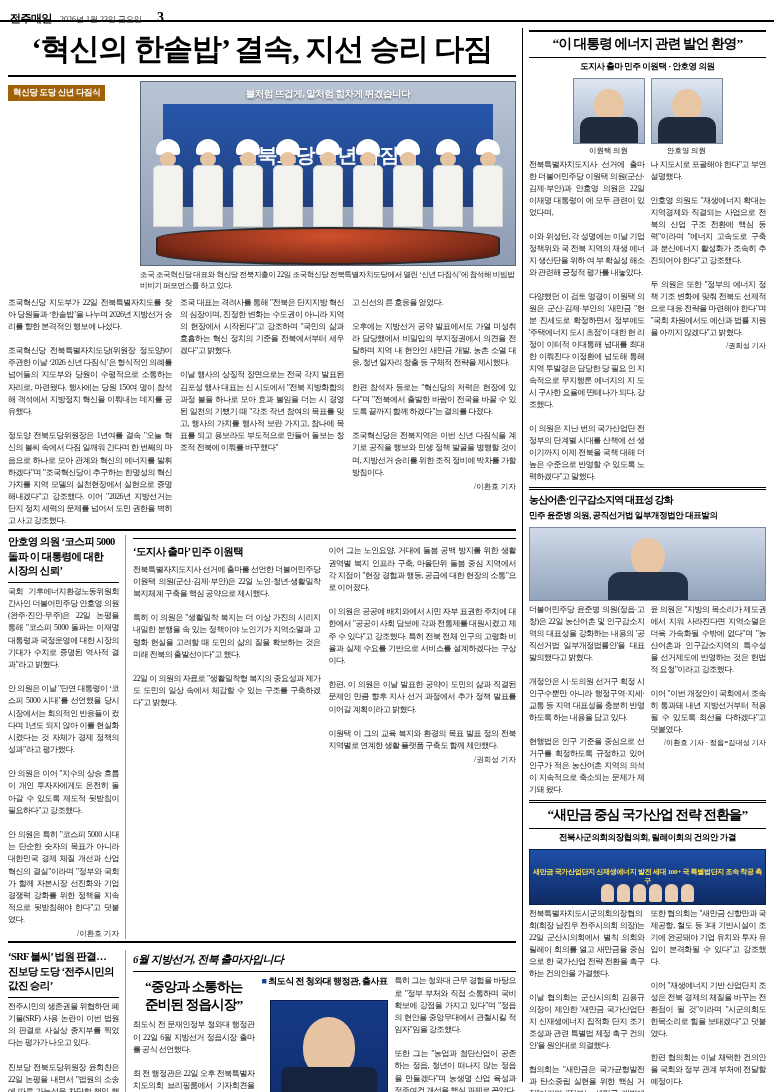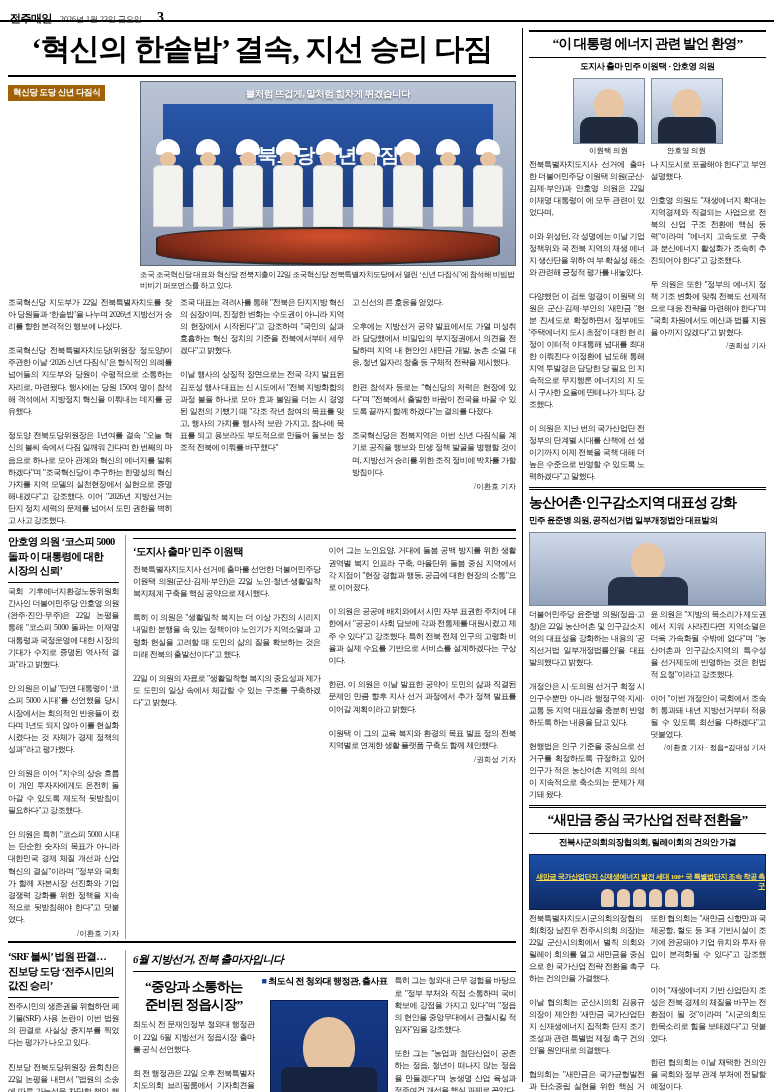--- a/index.html
+++ b/index.html
@@ -222,22 +222,22 @@
     position: absolute; left: 50%; transform: translateX(-50%); bottom: 0;
     width: 80px; height: 28px; background: #243146; border-radius: 12px 12px 0 0;
   }
   .banner-photo {
     width: 100%; height: 56px; margin: 4px 0 3px;
     background: linear-gradient(#1d4fa8, #0f2a63);
     border: 1px solid #0c2050; position: relative; overflow: hidden;
     display:flex; align-items:center; justify-content:center;
   }
   .banner-photo .bp-text {
-    color: #ffe24a; font-size: 7px; font-weight: bold; text-align: right;
-    letter-spacing: -0.3px; line-height: 1.3; text-decoration: underline;
+    color: #ffe24a; font-size: 7px; font-weight: bold; text-align: center;
+    letter-spacing: -0.3px; line-height: 1.3;
   }
   .banner-photo .bp-row {
     position:absolute; bottom:2px; left:0; right:0; display:flex; justify-content:center; gap:3px;
   }
   .banner-photo .bp-row span {
     width: 13px; height: 18px; background: #e9cdb0; border-radius: 6px 6px 2px 2px; display:block;
   }
   .right-byline { font-size: 7.2px; text-align: right; margin-top: 2px; }
 </style>
 </head>
@@ -476,21 +476,21 @@
 
 안호영 의원도 "재생에너지 확대는 지역경제와 직결되는 사업으로 전북의 산업 구조 전환에 핵심 동력"이라며 "에너지 고속도로 구축과 분산에너지 활성화가 조속히 추진되어야 한다"고 강조했다.
 
 두 의원은 또한 "정부의 에너지 정책 기조 변화에 맞춰 전북도 선제적으로 대응 전략을 마련해야 한다"며 "국회 차원에서도 예산과 법률 지원을 아끼지 않겠다"고 밝혔다.</div>
           <div class="right-byline">/권희성 기자</div>
         </div>
       </div>
 
       <div class="r-double"></div>
 
-      <div class="rbox-head" style="text-align:left;font-size:14px">농산어촌·인구감소지역 대표성 강화</div>
+      <div class="rbox-head" style="text-align:left;font-size:10px">농산어촌·인구감소지역 대표성 강화</div>
       <div class="rbox-sub" style="text-align:left">민주 윤준병 의원, 공직선거법 일부개정법안 대표발의</div>
       <div class="wide-photo">
           <i class="head"></i>
           <i class="torso"></i>
         </div>
       <div class="rcols">
         <div>
             <div class="rtext" style="white-space:pre-line">더불어민주당 윤준병 의원(정읍·고창)은 22일 농산어촌 및 인구감소지역의 대표성을 강화하는 내용의 '공직선거법 일부개정법률안'을 대표발의했다고 밝혔다.
 
 개정안은 시·도의원 선거구 획정 시 인구수뿐만 아니라 행정구역·지세·교통 등 지역 대표성을 충분히 반영하도록 하는 내용을 담고 있다.

